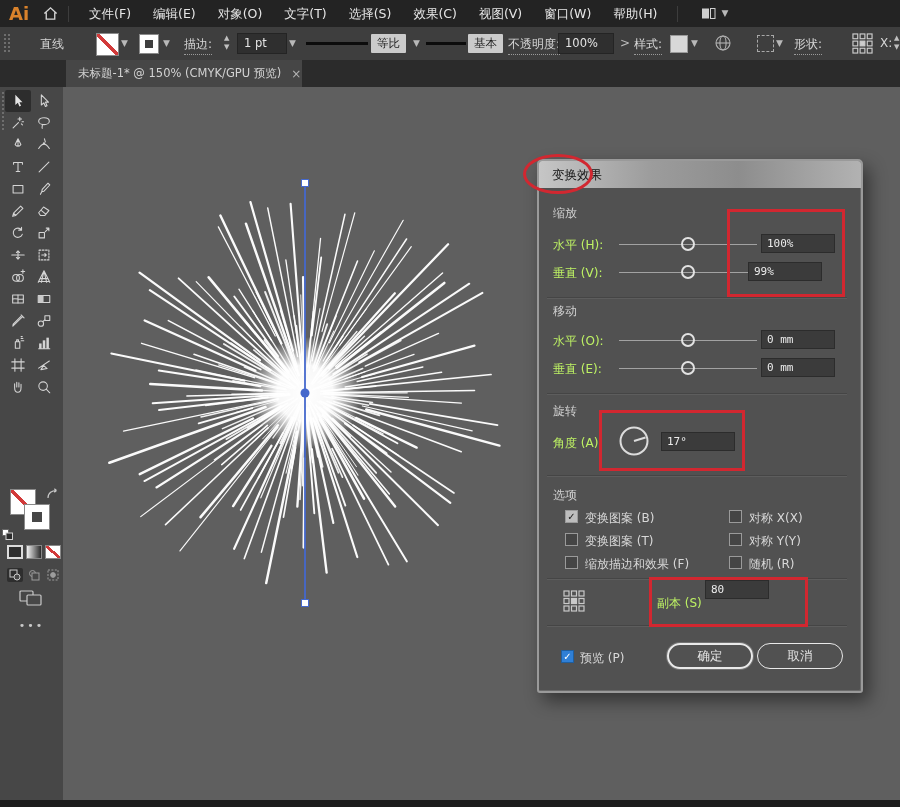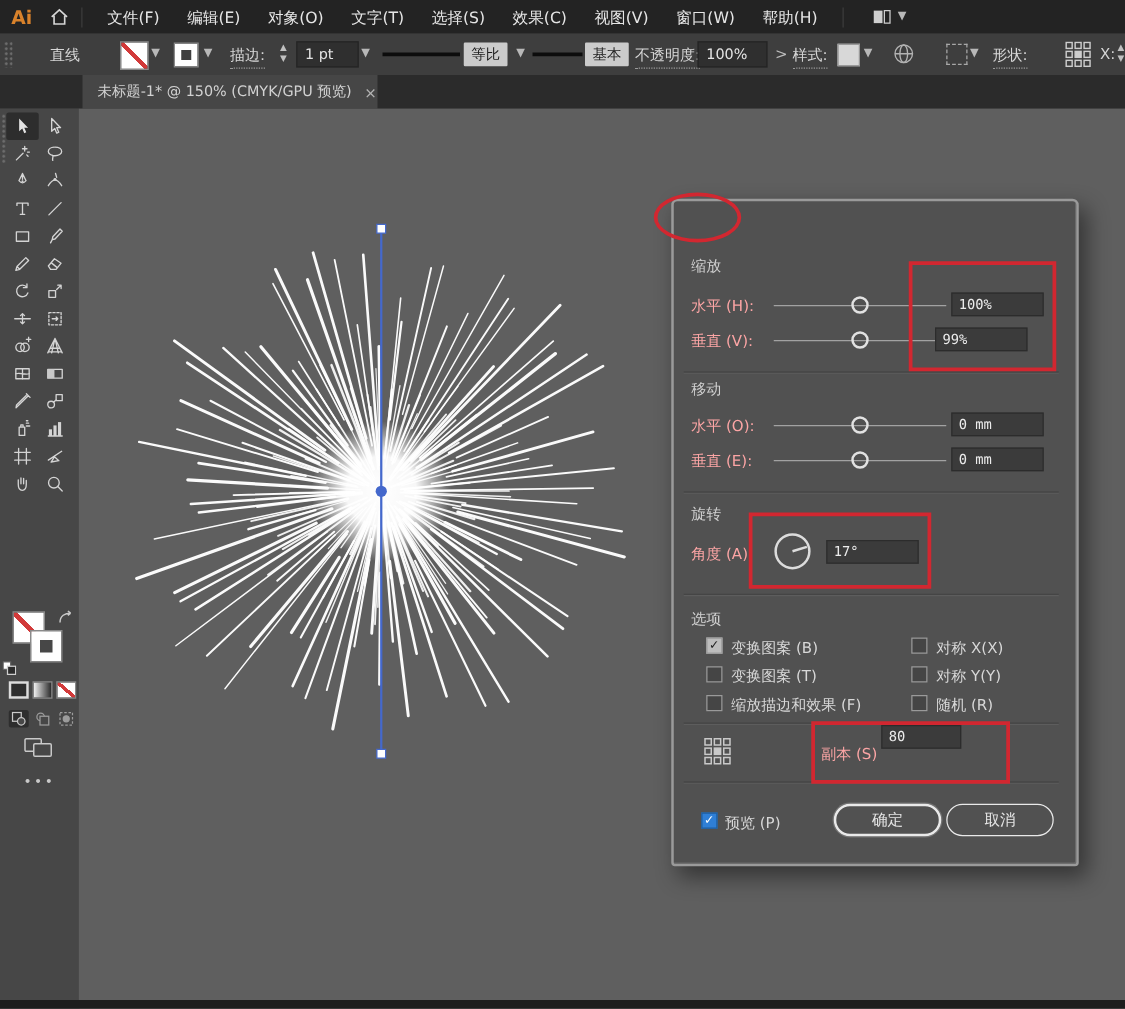--- a/index.html
+++ b/index.html
@@ -3,21 +3,21 @@
 <meta charset="utf-8">
 <style>
   html,body{margin:0;padding:0;background:#333;}
   #app{position:relative;width:900px;height:807px;overflow:hidden;
        font-family:"DejaVu Sans","Liberation Sans",sans-serif;
        background:#5f5f5f;-webkit-font-smoothing:antialiased;}
   .abs{position:absolute;}
   
   #menubar{position:absolute;left:0;top:0;width:900px;height:27px;background:#232323;
            display:flex;align-items:center;color:#e6e6e6;font-size:12.5px;}
-  #logo{color:#d9822b;font-weight:bold;font-size:15px;margin-left:9px;}
+  #logo{color:#d9822b;font-weight:bold;font-size:18px;margin-left:9px;}
   #home{margin-left:13px;display:flex;align-items:center;}
   .vsep{width:1px;height:16px;background:#3d3d3d;margin:0 9px;}
   #menus{display:flex;}
   #menus span{padding:0 11px;line-height:27px;cursor:default;}
   #ws-switch{margin-left:14px;display:flex;align-items:center;gap:5px;color:#cfcfcf;}
   .chev{color:#b8b8b8;font-size:9px;line-height:1;}
   
   #optionsbar{position:absolute;left:0;top:27px;width:900px;height:33px;background:#3e3e3e;
               border-bottom:1px solid #2a2a2a;color:#d6d6d6;font-size:12px;}
   #optionsbar .lbl{position:absolute;top:9px;}
@@ -66,21 +66,21 @@
           box-shadow:6px 8px 18px rgba(0,0,0,.45), inset -1px -1px 0 rgba(255,255,255,.15);
           color:#d8d8d8;font-size:12px;}
   #dlg-title{position:absolute;left:0;top:0;width:100%;height:27px;line-height:27px;
              background:linear-gradient(90deg,#c6c6c6 0%,#9c9c9c 35%,#8d8d8d 62%,#b2b2b2 100%);
              color:#141414;font-size:12.5px;padding-left:13px;box-sizing:border-box;
              border-radius:3px 3px 0 0;}
   .dhead{position:absolute;left:14px;color:#d0d0d0;font-size:12px;}
   .dsep{position:absolute;left:8px;width:300px;border-top:1px solid #454545;
         box-shadow:0 1px 0 rgba(255,255,255,.07);}
   .srow{position:absolute;left:0;width:100%;height:20px;}
-  .slabel{position:absolute;left:14px;top:3px;color:#fca5a5;}
+  .slabel{position:absolute;left:14px;top:3px;color:#bef264;}
   .track{position:absolute;left:80px;top:10px;width:138px;height:1px;background:#a2a2a2;}
   .knob{position:absolute;left:142px;top:3px;width:10px;height:10px;border:2.5px solid #e2e2e2;
         border-radius:50%;}
   .dfield{position:absolute;top:0;height:17px;background:#3b3b3b;border:1px solid #2c2c2c;
           color:#ececec;font-family:"DejaVu Sans Mono","Liberation Mono",monospace;font-size:11px;
           padding:0 5px;}
   .cb{position:absolute;width:13px;height:13px;box-sizing:border-box;border:1px solid #9a9a9a;
       background:#454545;font-size:10px;line-height:11px;text-align:center;color:#1c1c1c;}
   .cb.on{background:#bdbdbd;}
   .cb.on::after{content:"✓";font-weight:bold;}
@@ -564,20 +564,21 @@
         </g>
       <circle cx="242" cy="306" r="56" fill="url(#glowG)"></circle>
       <line x1="242" y1="96" x2="242" y2="516" stroke-width="1.8" style="stroke:var(--blue)"></line>
       <rect x="238.5" y="92.5" width="7" height="7" fill="#ffffff" style="stroke:var(--blue)"></rect>
       <rect x="238.5" y="512.5" width="7" height="7" fill="#ffffff" style="stroke:var(--blue)"></rect>
       <circle cx="242" cy="306" r="4.5" style="fill:var(--blue)"></circle>
     </svg>
   </div>
 
   <div id="dialog">
+    <div id="dlg-title">变换效果</div>
 
     <span class="dhead" style="top:44px;">缩放</span>
     <div class="srow" style="top:73px;">
       <span class="slabel">水平 (H):</span>
       <span class="track"></span>
       <span class="knob"></span>
       <input class="dfield" style="left: 222px; width: 62px;" value="100%">
     </div>
     <div class="srow" style="top:101px;">
       <span class="slabel">垂直 (V):</span>

